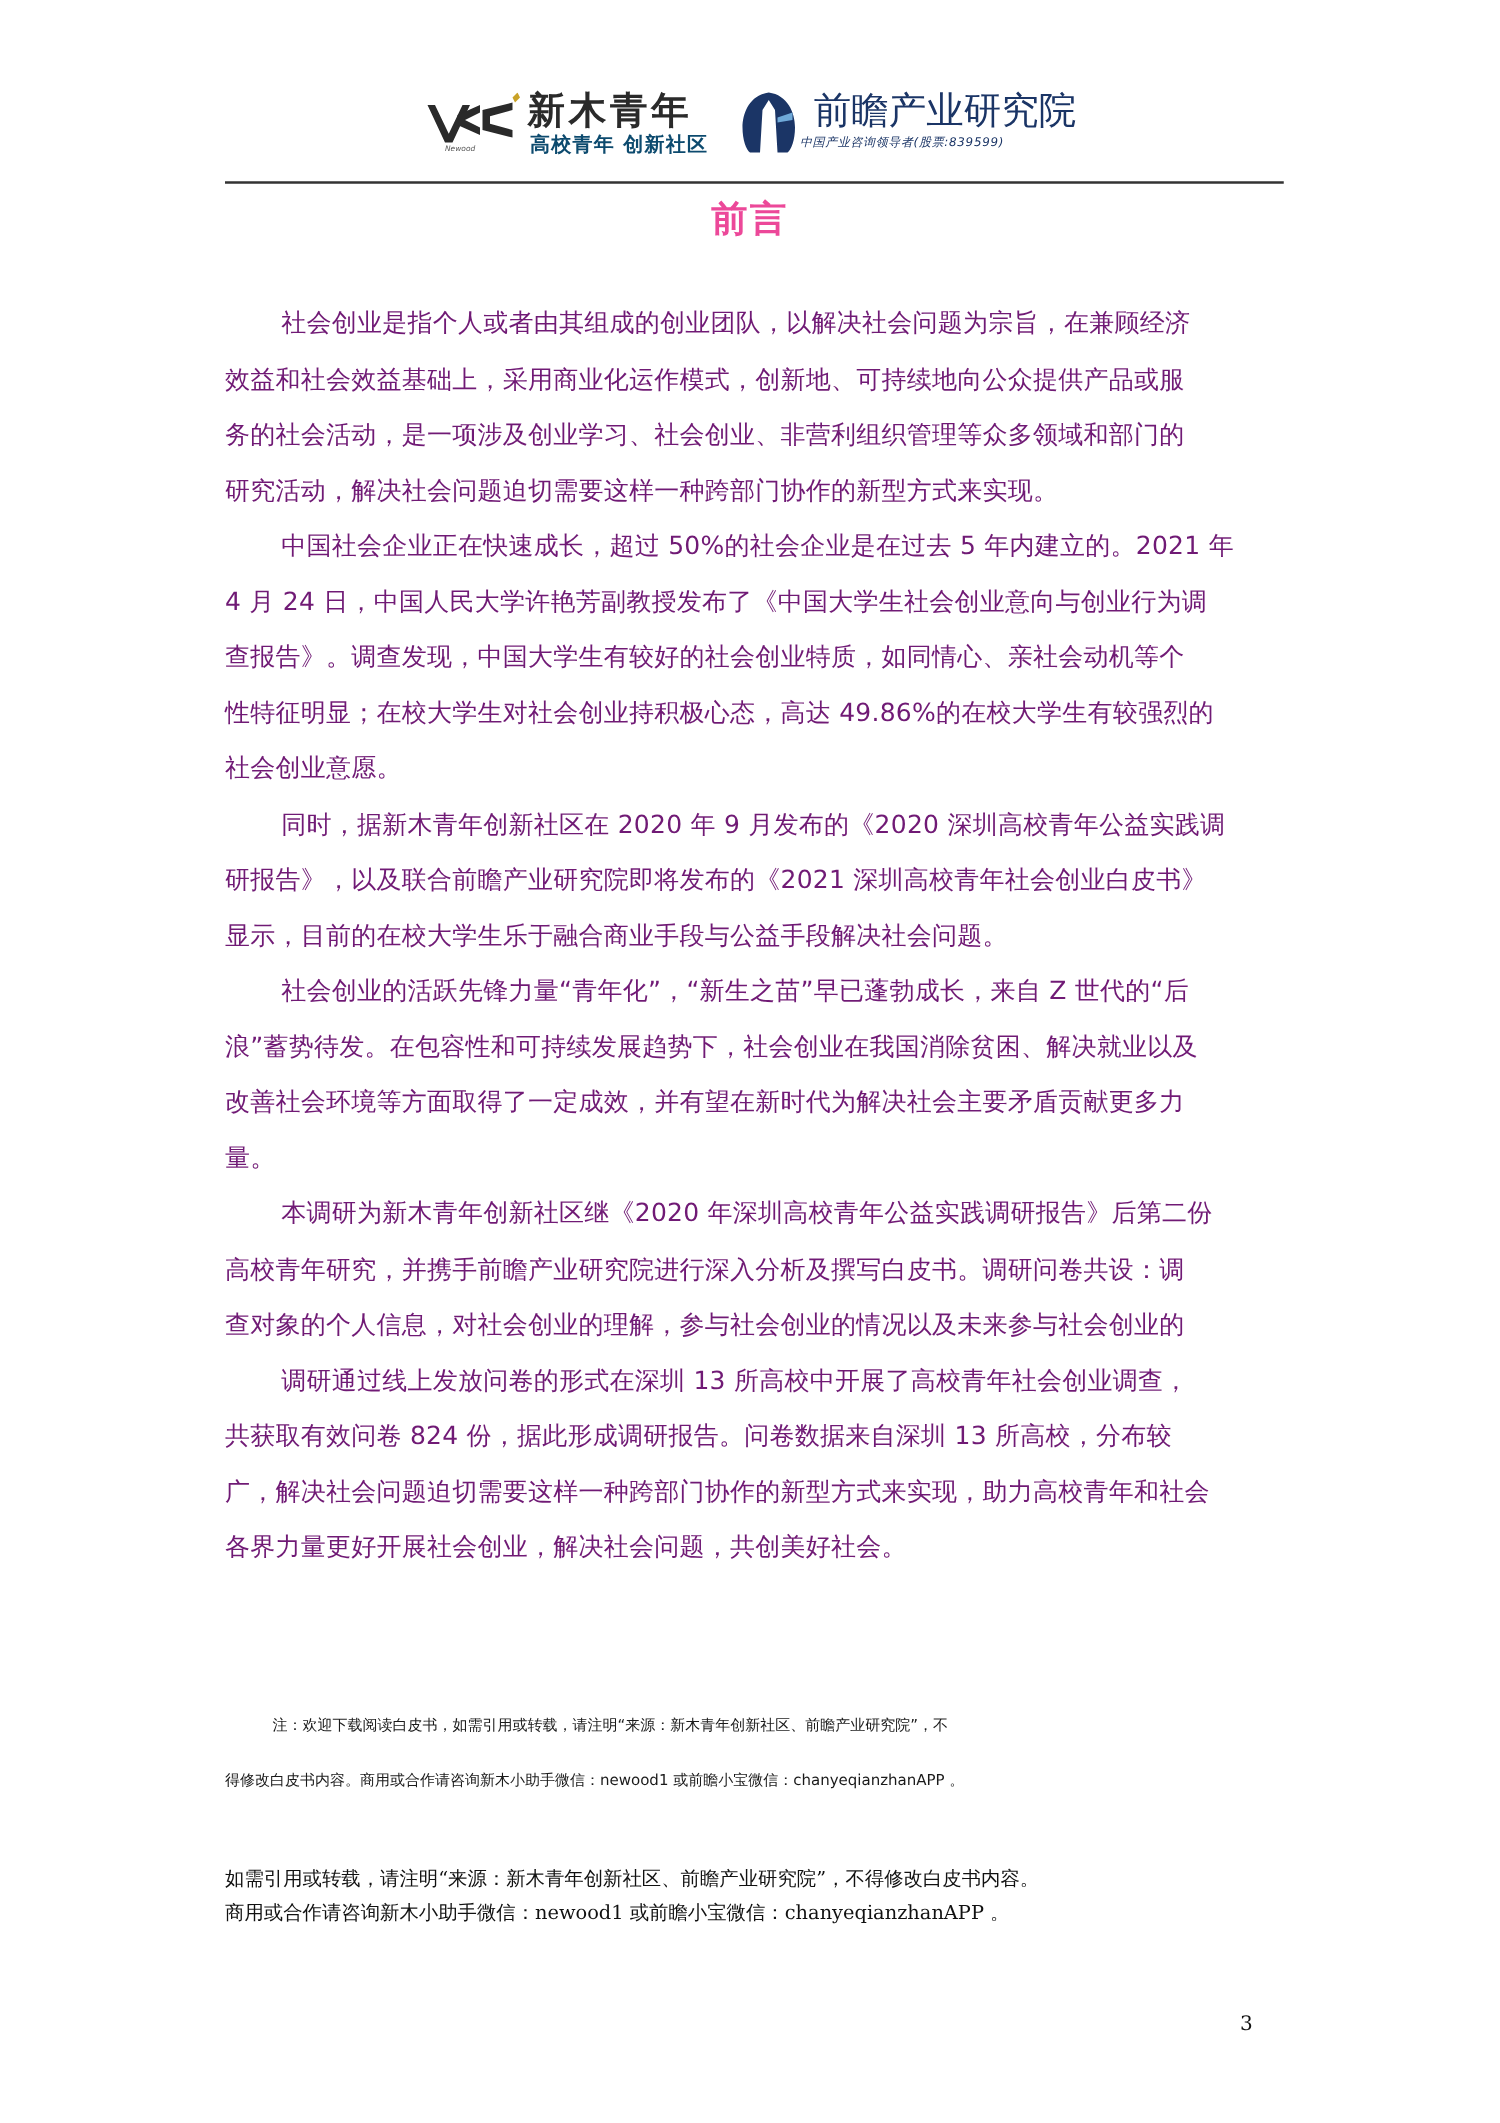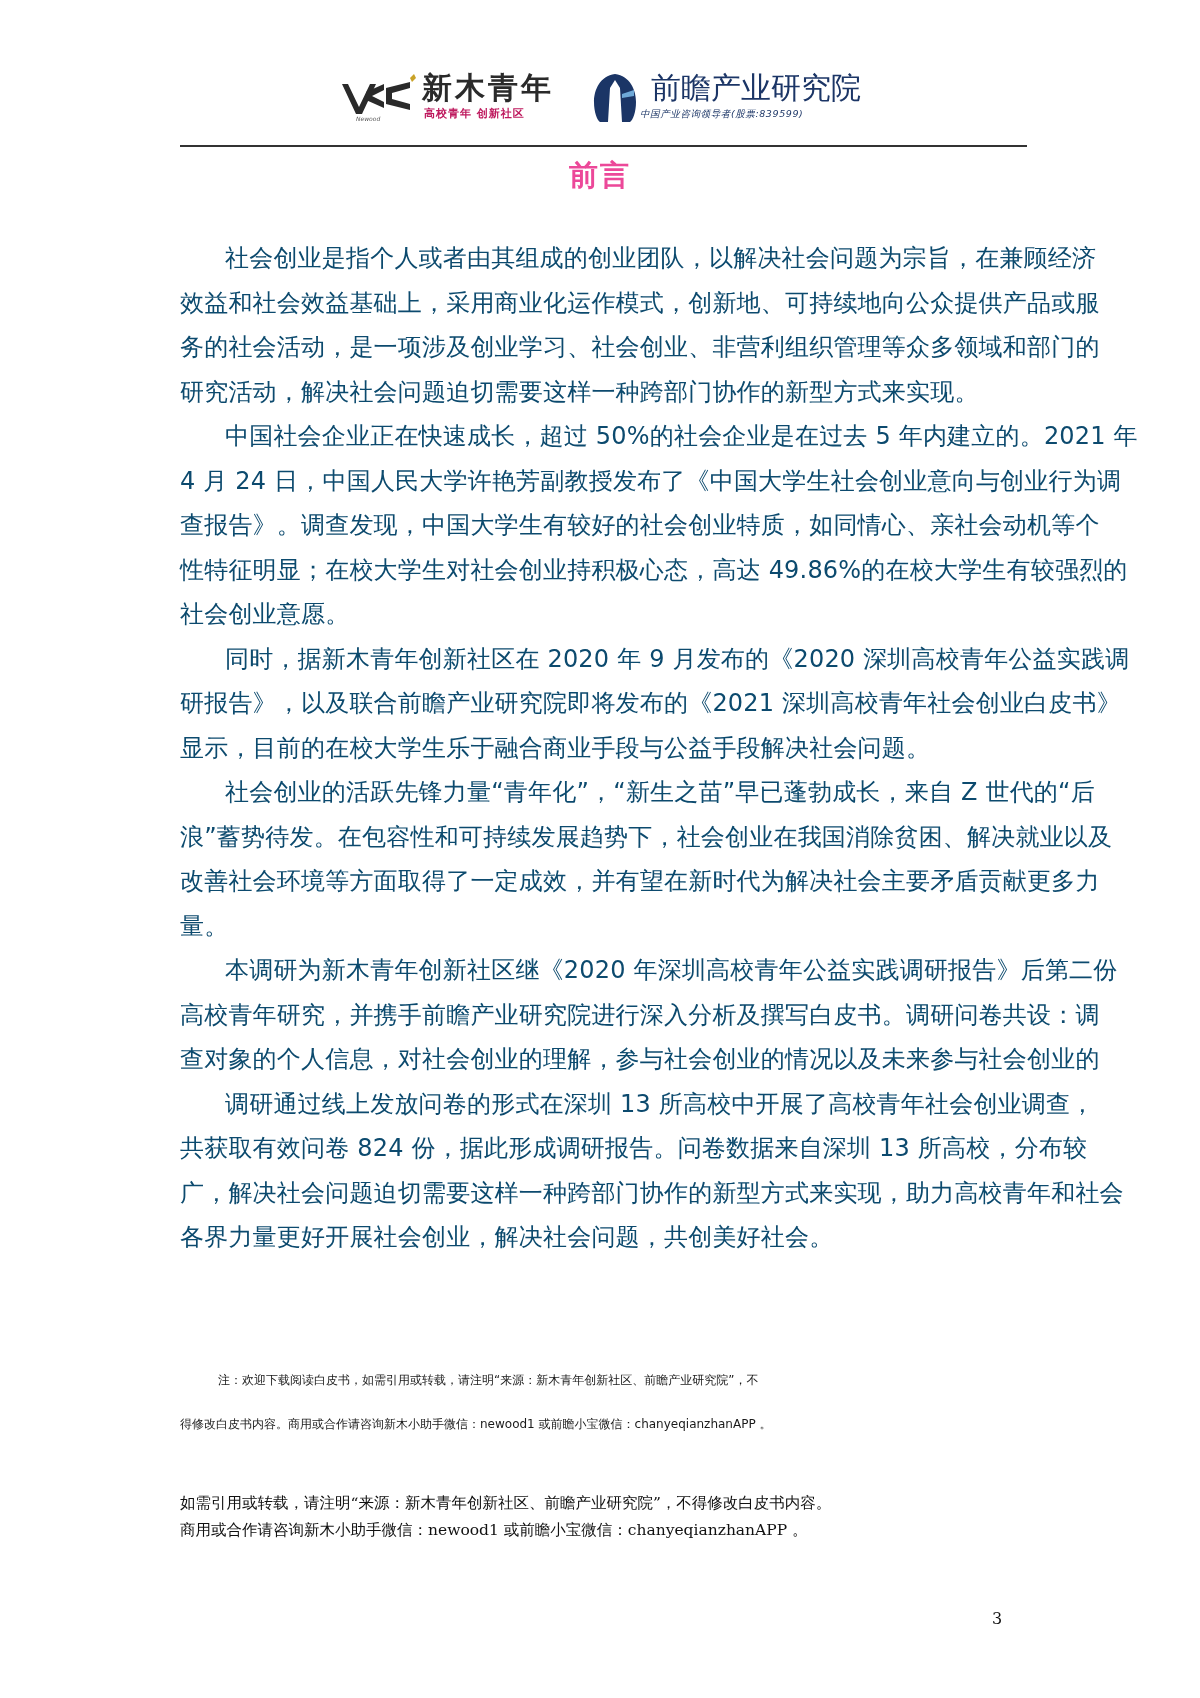--- a/index.html
+++ b/index.html
@@ -4,32 +4,32 @@
   <style>
     html, body { margin: 0; padding: 0; background: #ffffff; }
     body { width: 1200px; height: 1698px; position: relative; overflow: hidden;
            font-family: "DejaVu Sans", "Liberation Sans", sans-serif; color: #111; }
     .header { position: absolute; left: 0; top: 62px; width: 1200px; height: 70px; }
     .logo-left { position: absolute; left: 340px; top: 8px; width: 230px; height: 56px; }
     .logo-right { position: absolute; left: 592px; top: 8px; width: 260px; height: 56px; }
     .logo-left .mark { position: absolute; left: 0; top: 4px; width: 78px; height: 48px; }
     .logo-left .name { position: absolute; left: 82px; top: -2px; font-size: 30px; font-weight: bold;
                        color: #2a2a2a; letter-spacing: 3px; white-space: nowrap; }
-    .logo-left .slogan { position: absolute; left: 84px; top: 36px; font-size: 11px; font-weight: bold;
-                         color: #be185d; letter-spacing: 1px; white-space: nowrap; }
+    .logo-left .slogan { position: absolute; left: 84px; top: 36px; font-size: 16px; font-weight: bold;
+                         color: #0c4a6e; letter-spacing: 1px; white-space: nowrap; }
     .logo-right .mark { position: absolute; left: 0; top: 2px; width: 46px; height: 52px; }
     .logo-right .name { position: absolute; left: 44px; top: -2px; font-size: 30px;
                         color: #1b3566; letter-spacing: 0px; white-space: nowrap; margin-left: 15px; }
     .logo-right .slogan { position: absolute; left: 48px; top: 38px; font-size: 9.5px;
                           color: #1b3566; letter-spacing: 0.6px; white-space: nowrap; font-style: italic; }
     .rule { position: absolute; left: 180px; top: 145px; width: 847px; height: 2px; background: #333; }
     .title { position: absolute; left: 0; top: 156px; width: 1200px; text-align: center;
              font-size: 29px; font-weight: bold; letter-spacing: 2px; color: #ec4899; }
     .body-text { position: absolute; left: 180px; top: 236px; width: 860px; }
-    .line { font-size: 24px; line-height: 44.5px; height: 44.5px; white-space: nowrap; color: #0c4a6e;
+    .line { font-size: 20px; line-height: 44.5px; height: 44.5px; white-space: nowrap; color: #701a75;
             font-family: "DejaVu Sans", sans-serif; letter-spacing: 0.2px; }
     .line.indent { padding-left: 45px; }
     .note { position: absolute; left: 180px; top: 1358px; width: 860px; }
     .note .nline { font-size: 12px; line-height: 44px; height: 44px; white-space: nowrap; color: #1a1a1a; }
     .note .nline.indent { padding-left: 38px; }
     .footer { position: absolute; left: 180px; top: 1490px; width: 840px; }
     .footer .fline { font-family: "DejaVu Serif", "Liberation Serif", serif; font-size: 15.5px;
                      line-height: 27px; height: 27px; white-space: nowrap; color: #111; }
     .page-num { position: absolute; left: 992px; top: 1609px; font-family: "DejaVu Serif", serif;
                 font-size: 16px; color: #111; }

